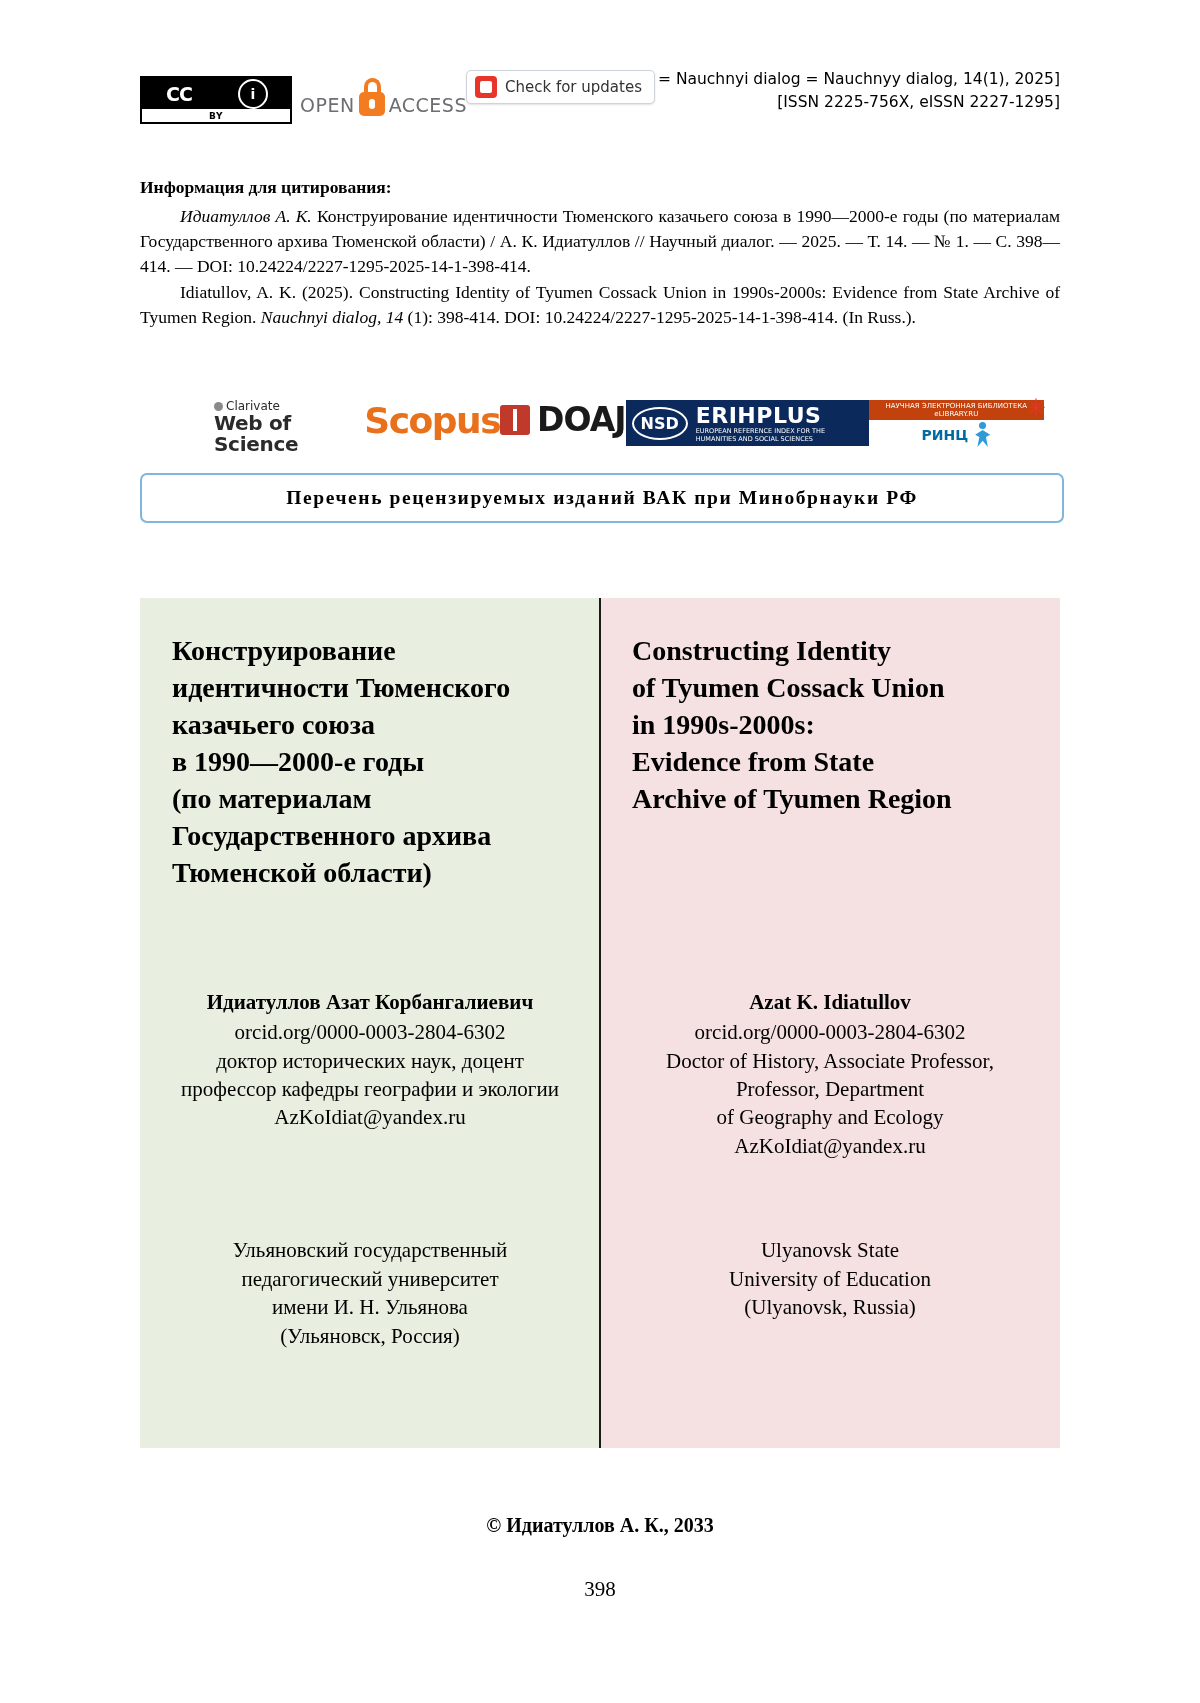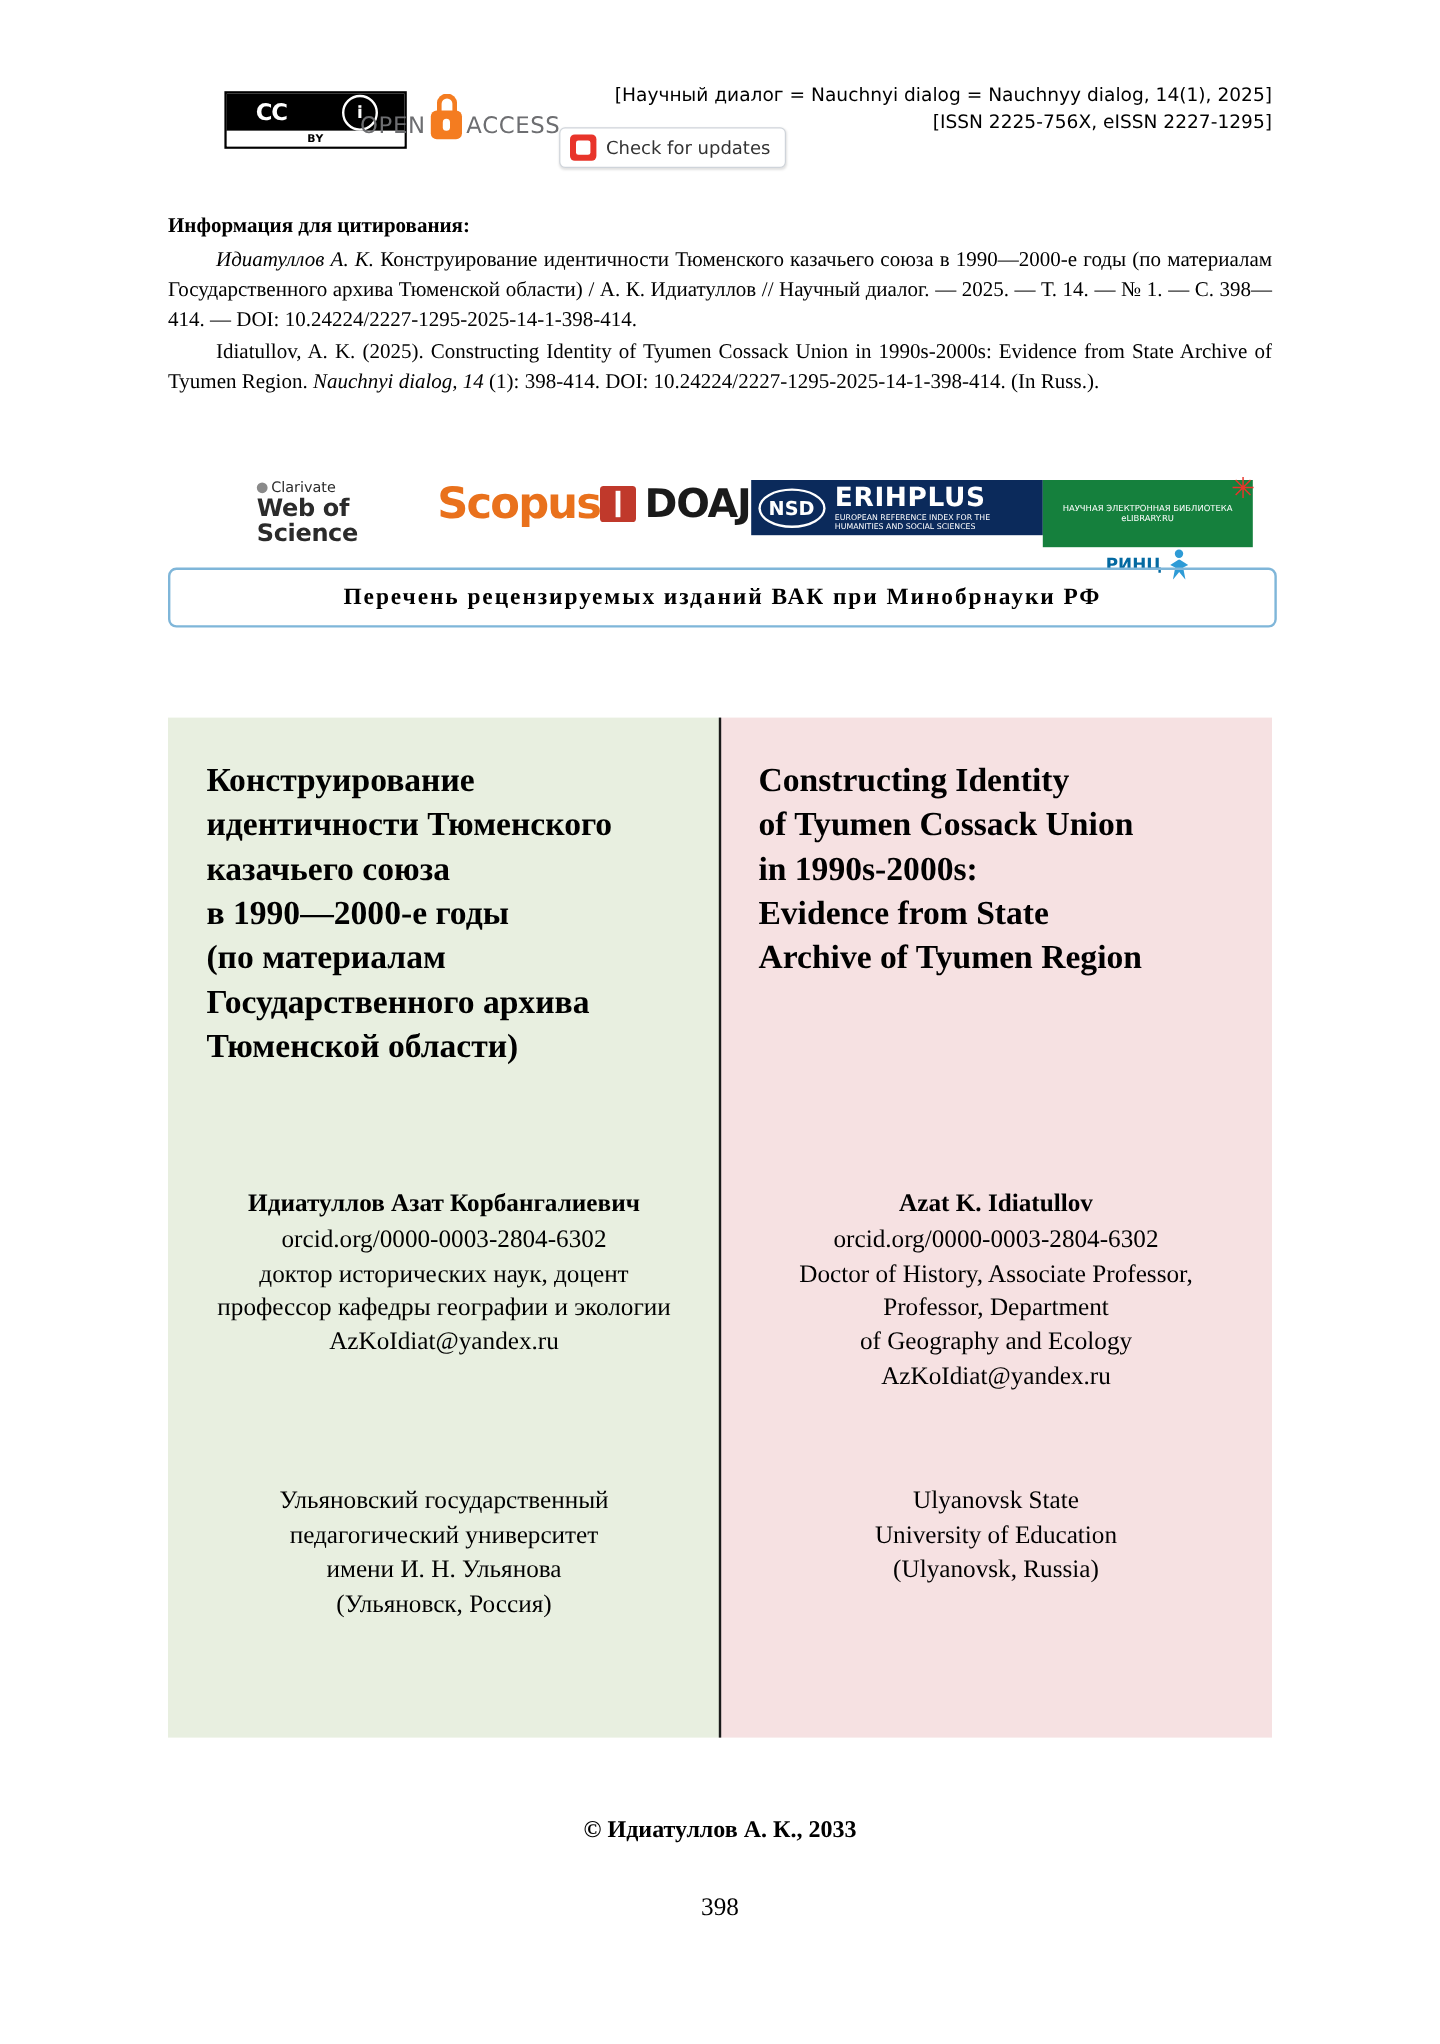--- a/index.html
+++ b/index.html
@@ -31,21 +31,20 @@
     height: 60px;
   }
   .cc-block {
     position: absolute;
     left: 0; top: 8px;
     width: 148px; height: 44px;
     border: 2px solid #000;
     background: #fff;
     display: flex;
     flex-direction: column;
-    margin-left: 47px;
   }
   .cc-top {
     flex: 1;
     display: flex;
     background: #000;
   }
   .cc-cell {
     flex: 1;
     display: flex;
     align-items: center;
@@ -137,21 +136,20 @@
     align-items: center;
     gap: 8px;
     border: 1px solid #cfd4da;
     border-radius: 5px;
     background: #fff;
     padding: 5px 12px 5px 8px;
     font-family: "DejaVu Sans", sans-serif;
     font-size: 15px;
     color: #333;
     box-shadow: 0 1px 2px rgba(0,0,0,0.12);
-    margin-top: 36px;
   }
   .cu-mark {
     width: 22px; height: 22px;
     background: #e8342a;
     border-radius: 4px;
     position: relative;
   }
   .cu-mark::after {
     content: "";
     position: absolute;
@@ -276,25 +274,25 @@
     letter-spacing: 0;
     line-height: 1.15;
   }
   .logo-rinc {
     display: flex;
     flex-direction: column;
     align-items: center;
     gap: 2px;
   }
   .logo-rinc .top {
-    background: #15803d;
+    background: #c2410c;
     color: #fff;
     font-family: "DejaVu Sans", sans-serif;
     font-size: 7px;
-    padding: 20px 4px;
+    padding: 2px 4px;
     text-align: center;
     line-height: 1.15;
   }
   .logo-rinc .bot {
     display: flex;
     align-items: center;
     gap: 5px;
   }
   .logo-rinc .bot .word {
     font-family: "DejaVu Sans", sans-serif;

